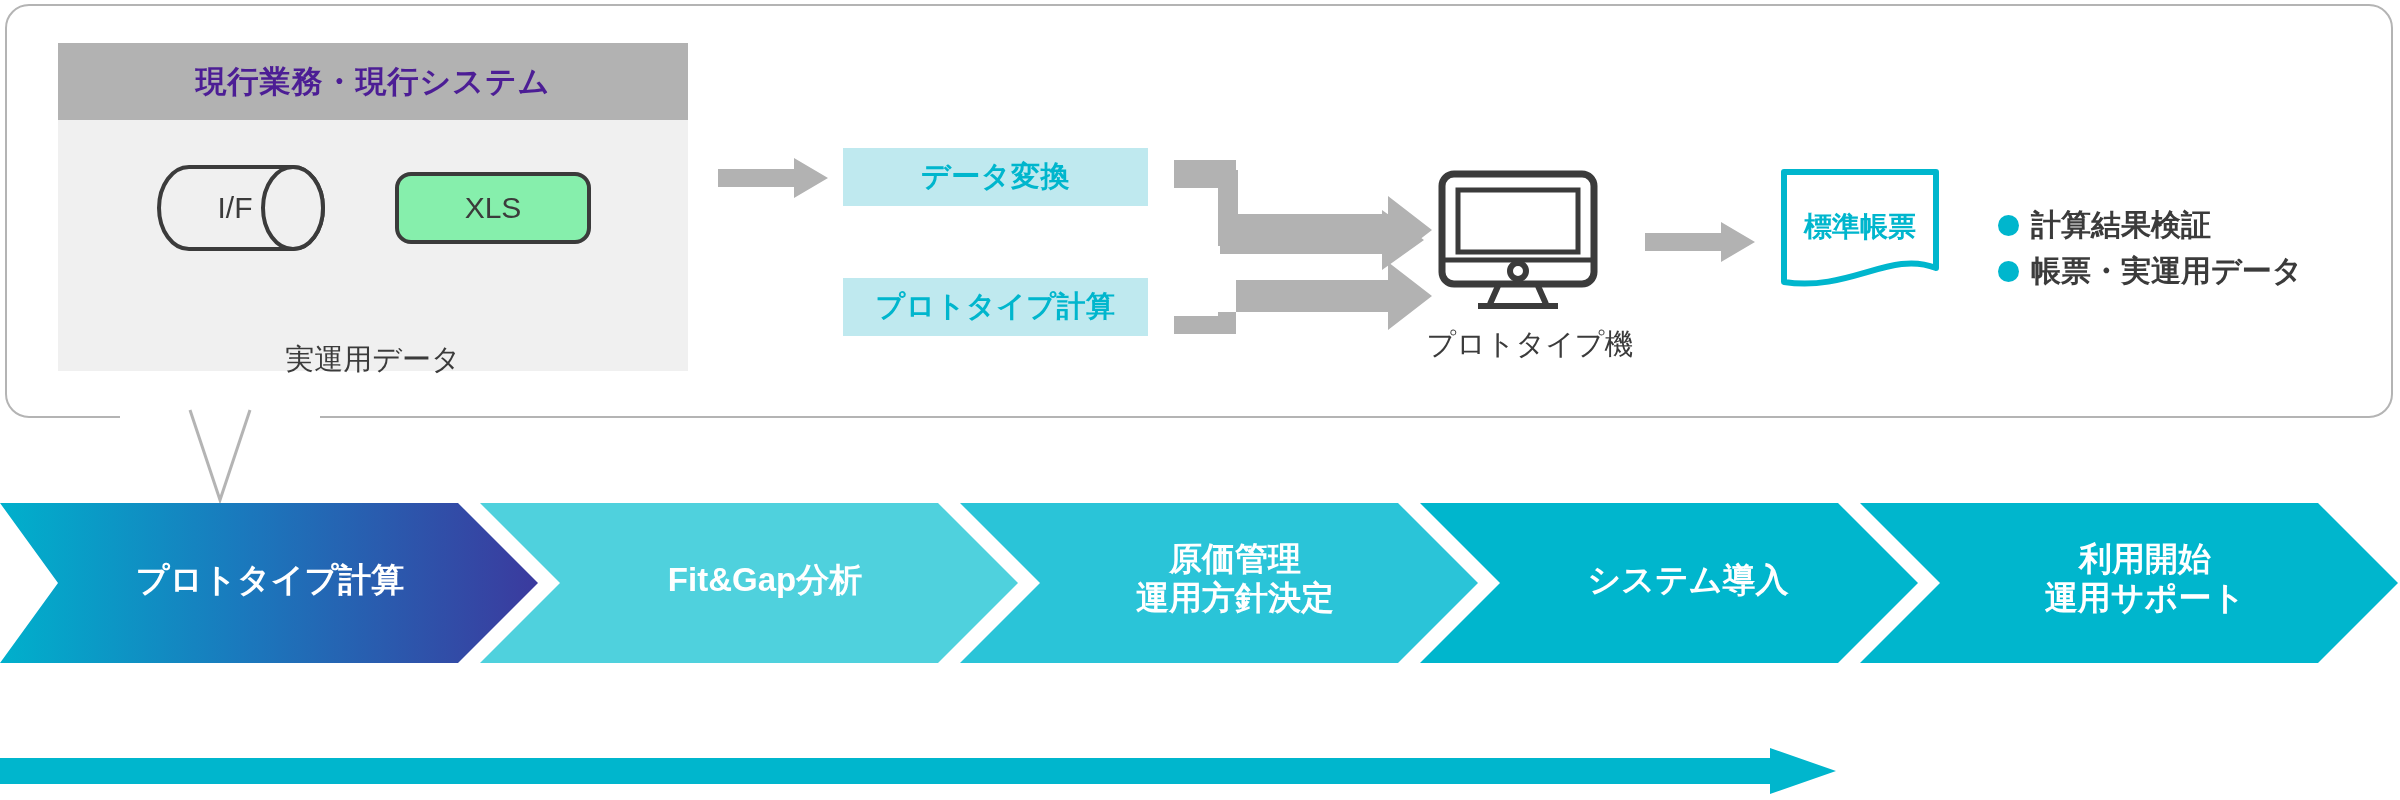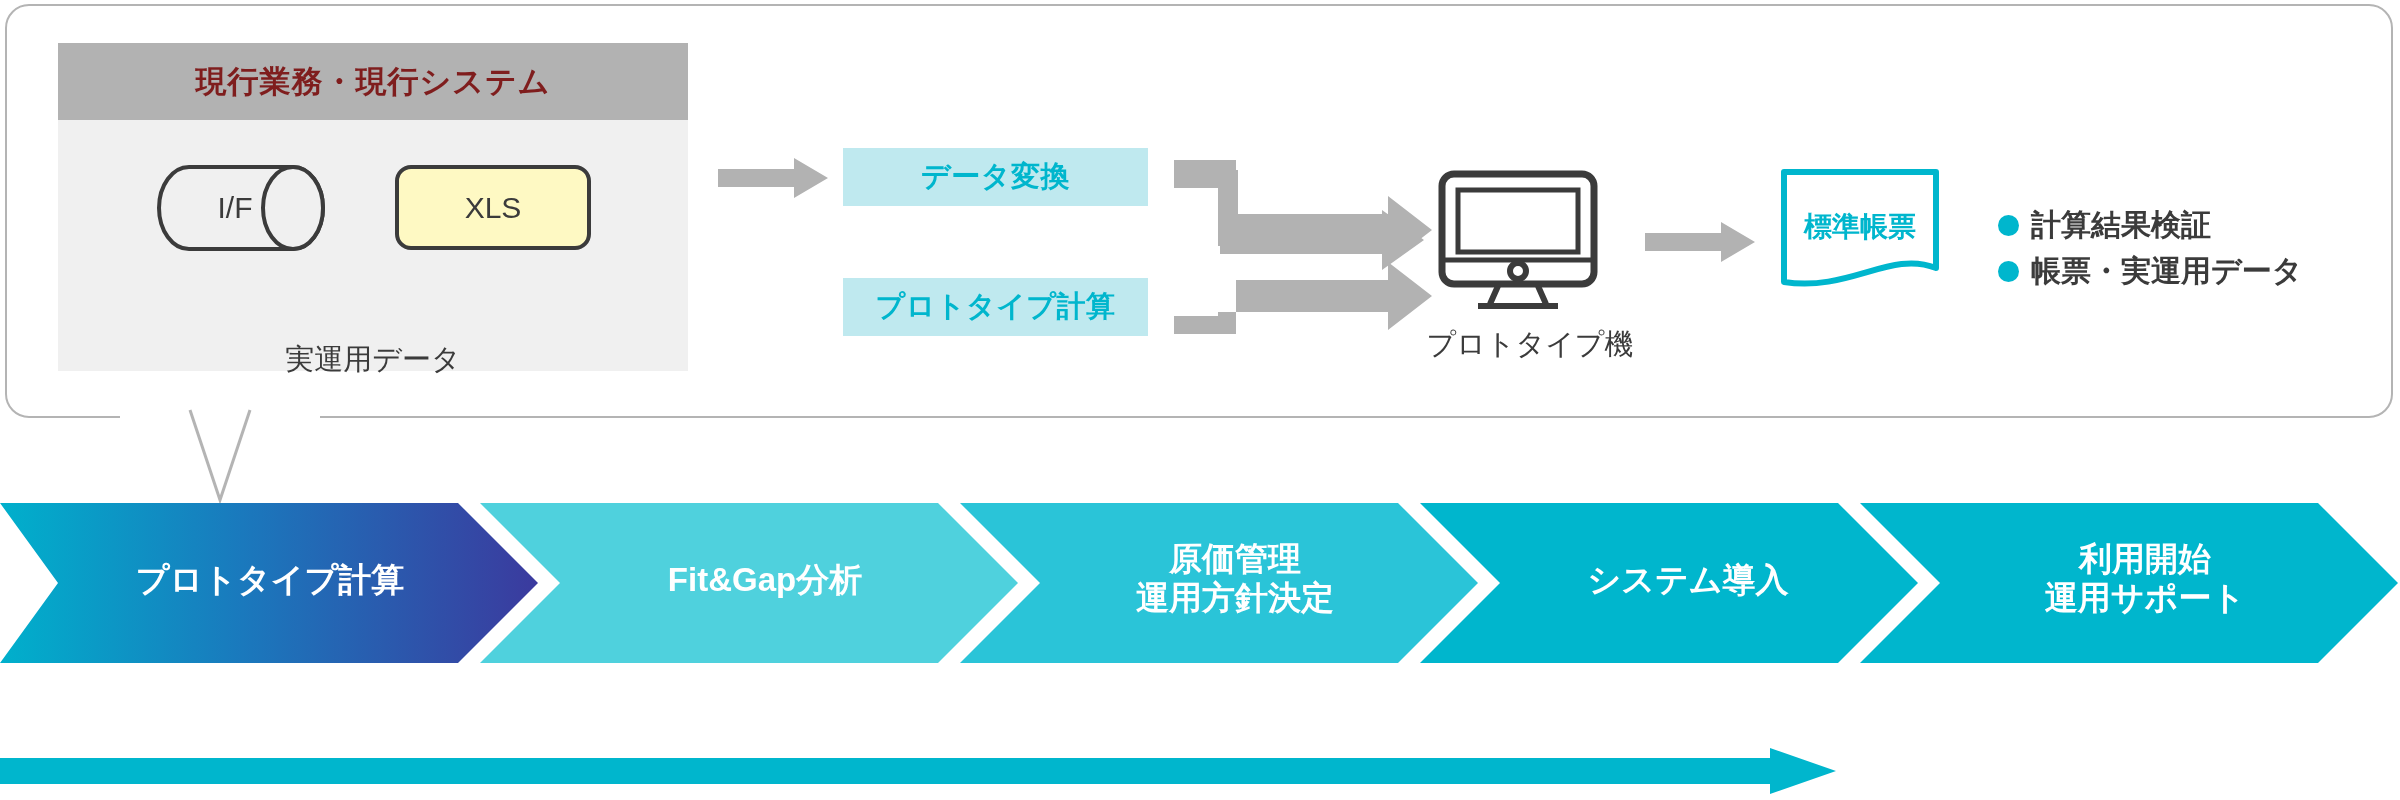--- a/index.html
+++ b/index.html
@@ -49,21 +49,21 @@
     height: 328px;
     background: #f0f0f0;
   }
   .legacy-header {
     position: absolute;
     left: 0;
     top: 0;
     width: 630px;
     height: 77px;
     background: #b2b2b2;
-    color: #7f1d1d;
+    color: #4c1d95;
     font-size: 31px;
     font-weight: 700;
     letter-spacing: 1px;
     display: flex;
     align-items: center;
     justify-content: center;
   }
   .shape-row {
     position: absolute;
     left: 0;
@@ -80,30 +80,30 @@
   .cyl-label {
     position: absolute;
     left: 0; top: 0;
     width: 160px; height: 88px;
     display: flex; align-items: center; justify-content: center;
     font-size: 30px; font-weight: 400; color: #3b3b3b;
   }
   .xls-box {
     position: relative;
     width: 196px;
-    height: 85px;
+    height: 72px;
     box-sizing: border-box;
     border: 4px solid #3b3b3b;
     border-radius: 16px;
     display: flex;
     align-items: center;
     justify-content: center;
     font-size: 30px;
     color: #3b3b3b;
-    background: #fef9c3;
+    background: #86efac;
   }
   .legacy-caption {
     position: absolute;
     left: 0;
     top: 255px;
     width: 630px;
     text-align: center;
     font-size: 29px;
     font-weight: 500;
     color: #3b3b3b;

